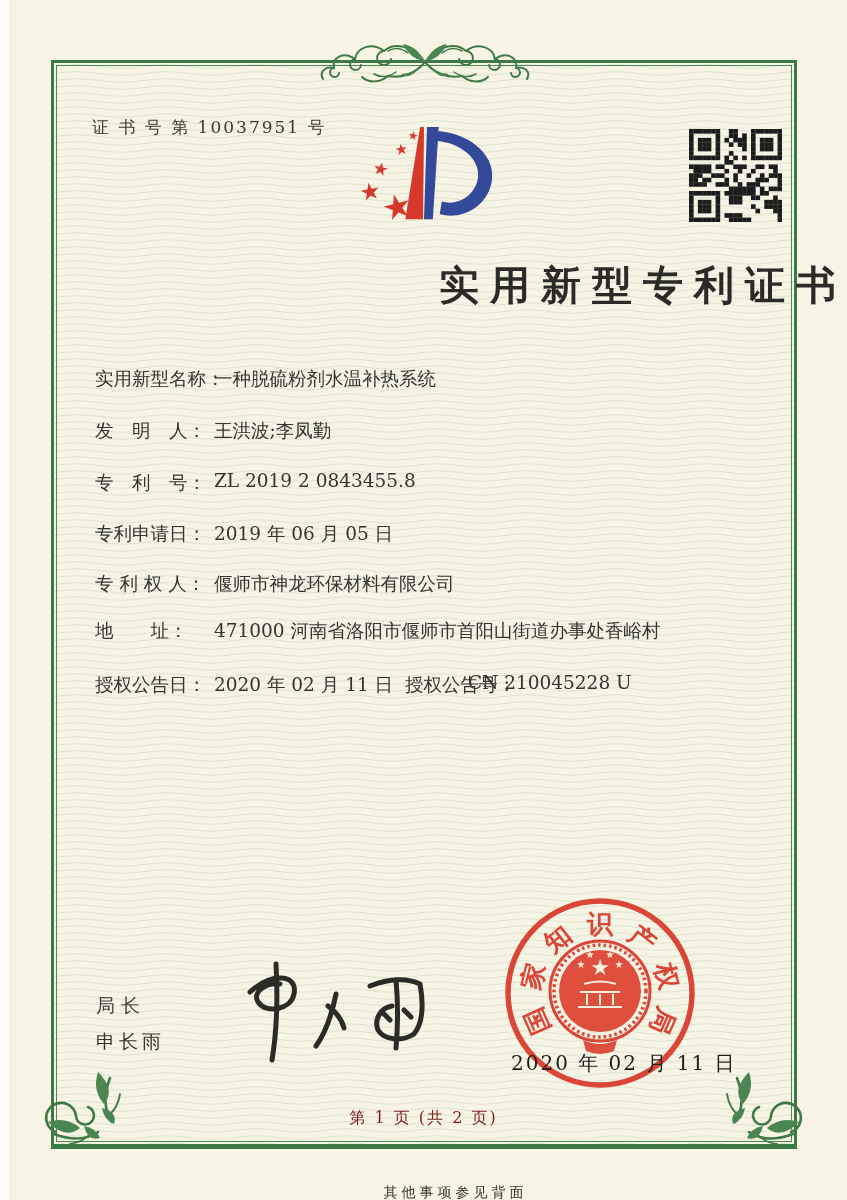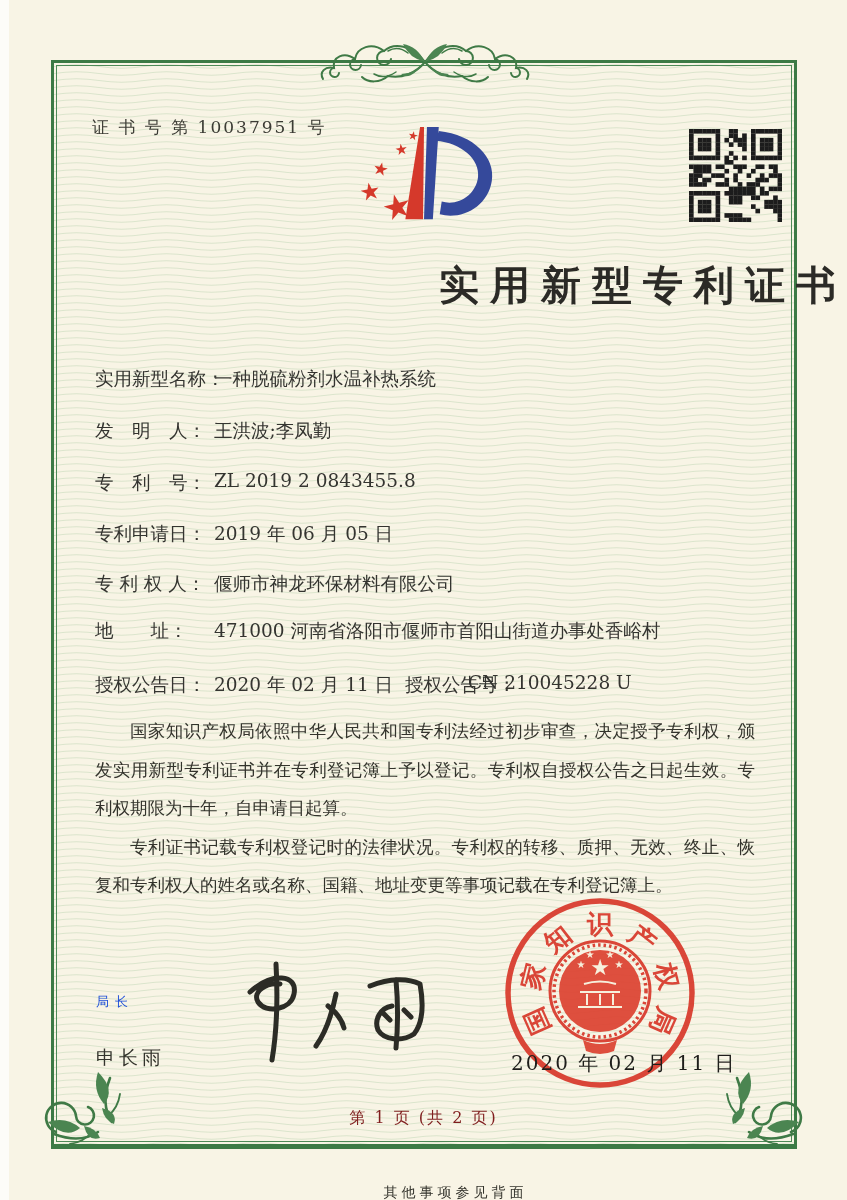--- a/index.html
+++ b/index.html
@@ -30,22 +30,22 @@
   .field-row .val{position:absolute;left:214px;white-space:pre;}
   .field-row .lbl2{position:absolute;left:357px;white-space:pre;margin-left:48px;}
   .field-row .val2{position:absolute;left:468px;white-space:pre;}
   .r1{top:366px;} .r2{top:418px;} .r3{top:470px;} .r4{top:521px;}
   .r5{top:571px;} .r6{top:618px;} .r7{top:672px;}
   .legal{
     left:95px;top:712px;width:660px;
     font-size:17.5px;line-height:38.5px;text-align:justify;color:#33332c;
   }
   .legal p{margin:0;text-indent:2em;}
-  .commissioner-title{left:96px;top:993px;font-size:13px;letter-spacing:6px;color:#1d4ed8;}
-  .commissioner-name{left:96px;top:1029px;font-size:19px;letter-spacing:4px;color:#33332c;margin-top:16px;}
+  .commissioner-title{left:96px;top:993px;font-size:19px;letter-spacing:6px;color:#404040;}
+  .commissioner-name{left:96px;top:1029px;font-size:19px;letter-spacing:4px;color:#33332c;}
   .signature{left:232px;top:950px;}
   .seal{left:495px;top:888px;}
   .seal-date{left:511px;top:1050px;font-size:20px;letter-spacing:2px;color:#1e1e1b;white-space:pre;}
   .page-num{left:0;top:1108px;width:847px;text-align:center;font-size:16px;letter-spacing:2px;color:#7f1d1d;}
   .back-note{left:0;top:1184px;width:847px;text-align:center;font-size:14px;letter-spacing:4px;color:#33332c;margin-left:32px;}
   .orn-top{left:300px;top:39px;}
   .orn-bl{left:40px;top:1064px;}
   .orn-br{left:722px;top:1064px;}
 </style>
 </head>
@@ -390,24 +390,20 @@
     <span class="lbl">地　　址：</span>
     <span class="val">471000 河南省洛阳市偃师市首阳山街道办事处香峪村</span>
   </div>
   <div class="field-row r7">
     <span class="lbl">授权公告日：</span>
     <span class="val">2020 年 02 月 11 日</span>
     <span class="lbl2">授权公告号：</span>
     <span class="val2">CN 210045228 U</span>
   </div>
 
-  <div class="abs legal">
-    <p>国家知识产权局依照中华人民共和国专利法经过初步审查，决定授予专利权，颁发实用新型专利证书并在专利登记簿上予以登记。专利权自授权公告之日起生效。专利权期限为十年，自申请日起算。</p>
-    <p>专利证书记载专利权登记时的法律状况。专利权的转移、质押、无效、终止、恢复和专利权人的姓名或名称、国籍、地址变更等事项记载在专利登记簿上。</p>
-  </div>
 
   <div class="abs commissioner-title">局长</div>
   <div class="abs commissioner-name">申长雨</div>
 
   <svg class="abs signature" width="205" height="115" viewBox="0 0 205 115">
     <g stroke="#2c2c26" stroke-width="5" fill="none" stroke-linecap="round" stroke-linejoin="round">
       <path d="M18 42 C40 22 66 24 62 44 C59 60 34 64 26 52 C20 42 34 32 48 34"></path>
       <path d="M44 14 C46 50 44 86 40 110"></path>
       <path d="M104 44 C100 64 94 82 84 96"></path>
       <path d="M96 56 C104 62 110 70 112 78"></path>

